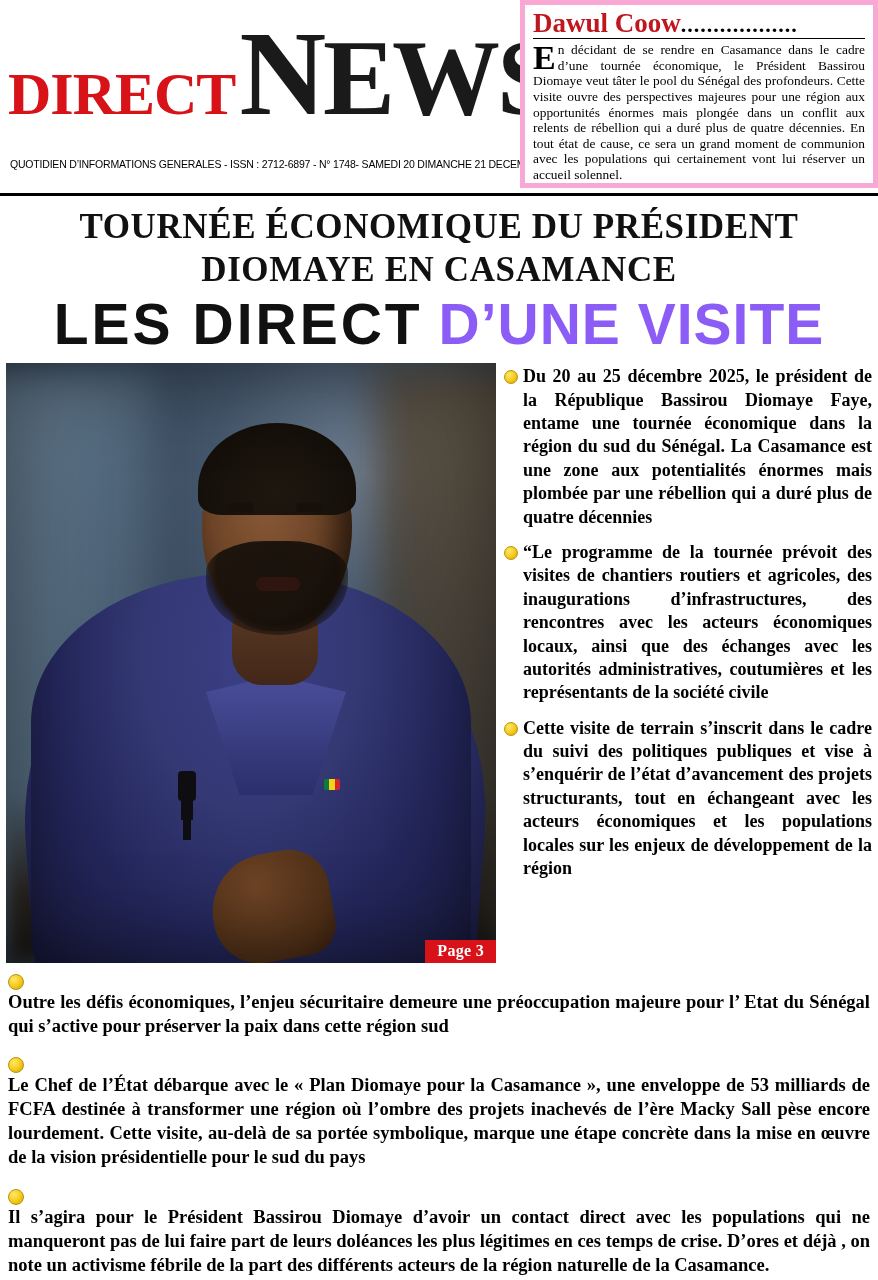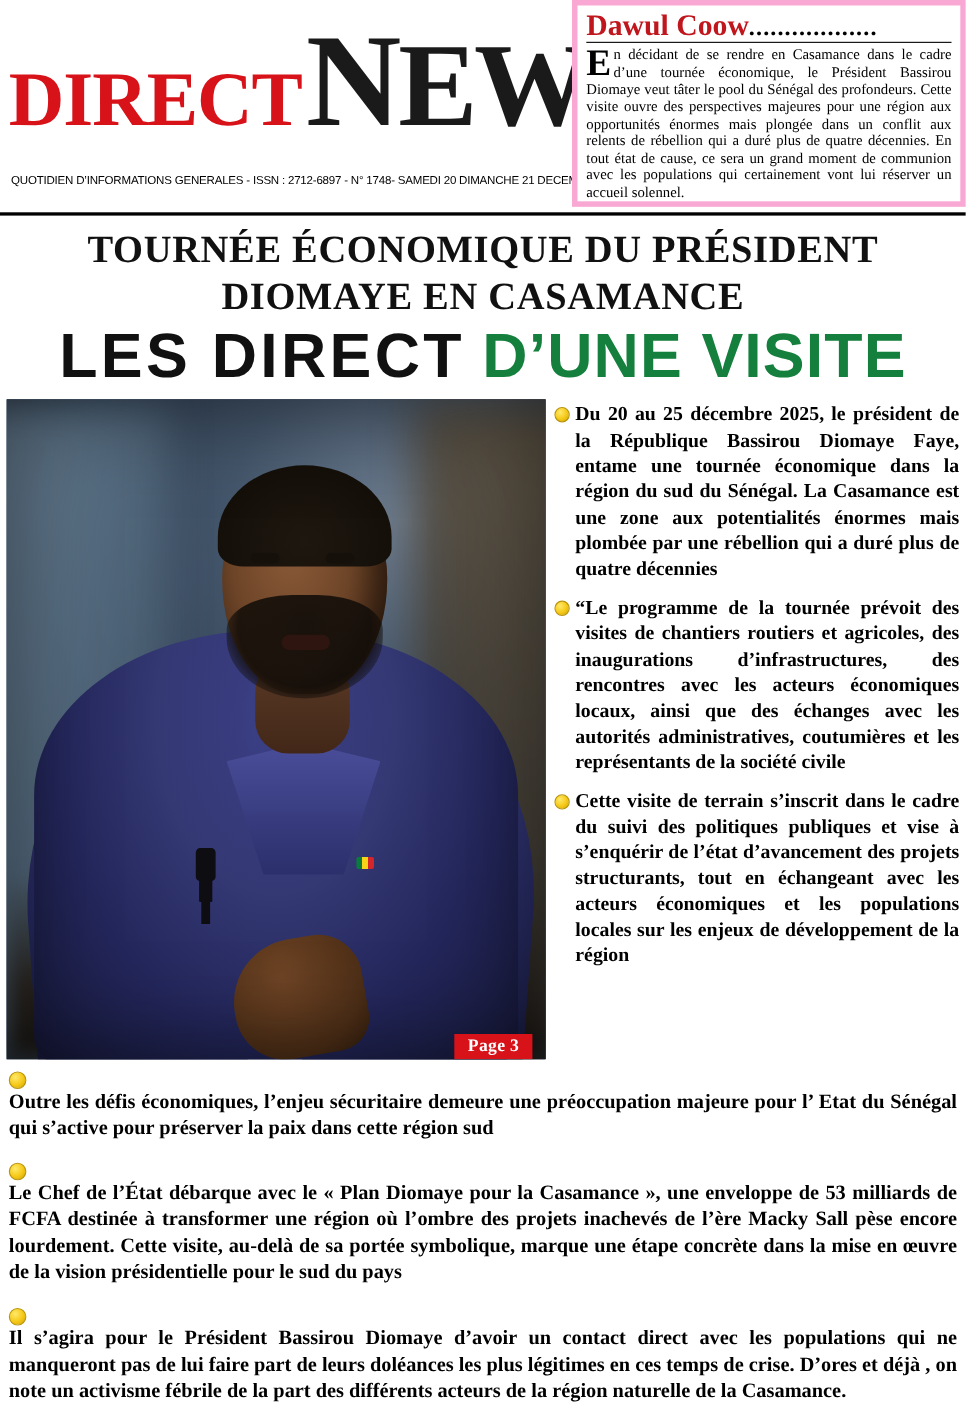--- a/index.html
+++ b/index.html
@@ -25,21 +25,21 @@
     position: absolute;
     left: 8px;
     top: 14px;
     display: flex;
     align-items: baseline;
     line-height: 1;
   }
   .logo-direct {
     font-family: "Liberation Serif", serif;
     font-weight: bold;
-    font-size: 70px;
+    font-size: 60px;
     letter-spacing: -1px;
     color: #d81219;
     -webkit-text-stroke: 0px;
   }
   .logo-news {
     font-family: "Liberation Serif", serif;
     font-weight: bold;
     font-size: 108px;
     letter-spacing: -3px;
     color: #1a1a1a;
@@ -113,21 +113,21 @@
   .bighead {
     font-family: "Liberation Sans", sans-serif;
     font-weight: bold;
     font-size: 57px;
     letter-spacing: 0px;
     line-height: 1.05;
     margin-top: 4px;
     white-space: nowrap;
   }
   .bighead .blk { color: #111; letter-spacing: 3px; }
-  .bighead .red { color: #15803d; letter-spacing: 1px; }
+  .bighead .red { color: #8b5cf6; letter-spacing: 1px; }
 
   
   .main {
     display: flex;
     padding: 6px 6px 0 6px;
     gap: 8px;
   }
   .photo-col { width: 490px; position: relative; }
   .photo {
     position: relative;
@@ -231,21 +231,21 @@
     background: radial-gradient(ellipse at 40% 30%, #6f4425 0%, #4e2f17 70%, #321d0d 100%);
     border-radius: 58px 40px 30px 46px;
     transform: rotate(-10deg);
   }
   .ph-vig {
     position: absolute; inset: 0;
     box-shadow: inset 0 0 90px rgba(0,0,0,.55);
   }
   .page-tag {
     position: absolute;
-    right: 12px; bottom: 0;
+    right: 0; bottom: 0;
     background: #d81219;
     color: #fff;
     font-family: "Liberation Serif", serif;
     font-weight: bold;
     font-size: 16px;
     padding: 2px 12px 3px 12px;
     letter-spacing: .3px;
   }
 
   

